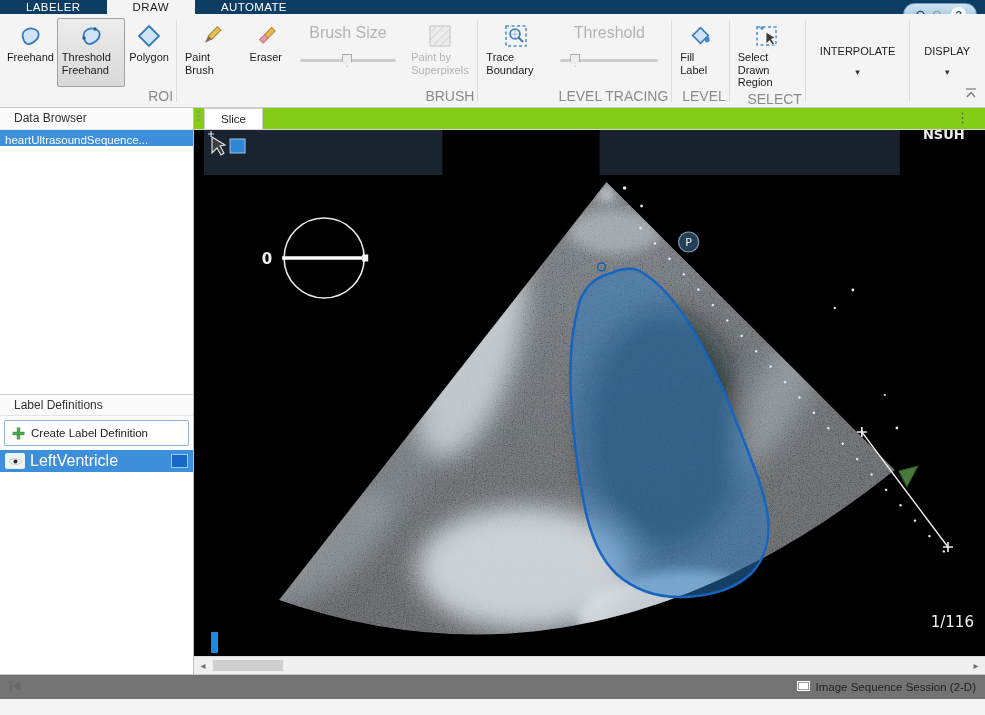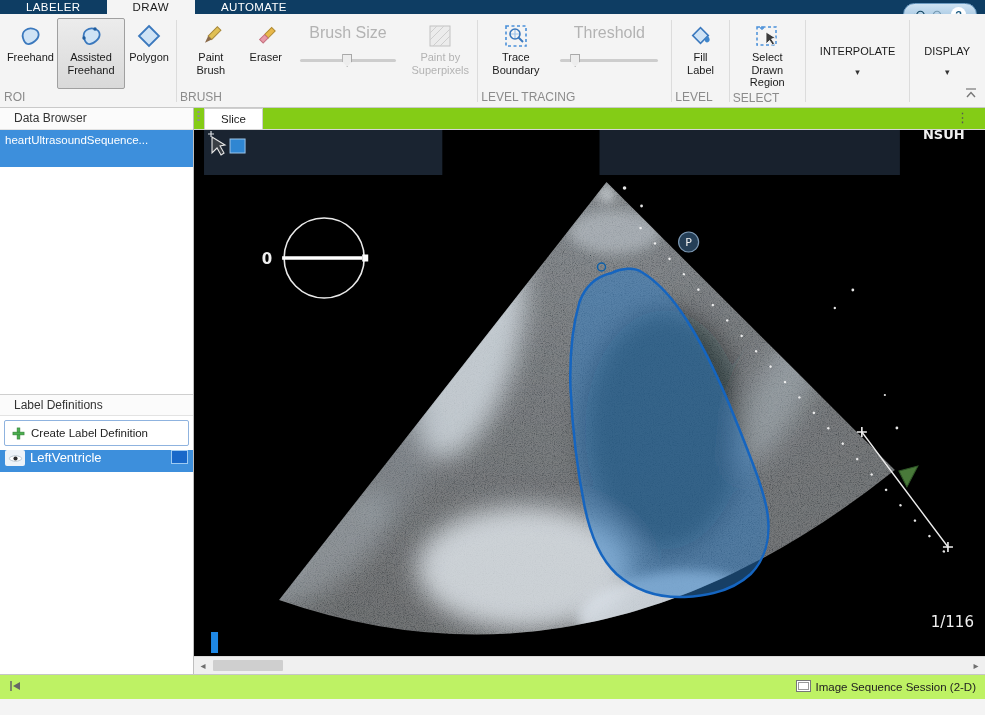--- a/index.html
+++ b/index.html
@@ -13,67 +13,67 @@
   .tab.active{background:#f4f4f4;color:#1a1a1a}
   .qat{position:absolute;right:8px;top:3px;height:23px;border-radius:12px;background:linear-gradient(#cfe3f2,#93bbdc);border:1px solid #6d9cc2;display:flex;align-items:center;gap:7px;padding:0 10px}
   .qbtn{font-size:14px;color:#10435f;line-height:1}
   .qbtn.dim{opacity:.4}
   .qhelp{width:15px;height:15px;border-radius:50%;background:#fff;color:#14567f;font-weight:bold;font-size:11px;display:flex;align-items:center;justify-content:center}
 
   
   .ribbon{display:flex;align-items:stretch;height:94px;background:#f4f4f4;border-bottom:1px solid #c9c9c9;padding:1px 4px 0;position:relative}
   .rgroup{display:flex;flex-direction:column}
   .rbtns{display:flex;align-items:stretch;flex:1;padding-top:3px}
-  .rlabel{font-size:12px;color:#8b8b8b;text-align:left;padding:1px 0 3px}
+  .rlabel{font-size:14px;color:#8b8b8b;text-align:right;padding:1px 0 3px}
   .rsep{width:1px;background:#dcdcdc;margin:5px 3px}
   .bigbtn{display:flex;flex-direction:column;align-items:center;gap:2px;padding:4px 4px 0;min-width:48px;border:1px solid transparent;border-radius:2px;cursor:pointer}
-  .blabel{font-size:11px;line-height:12.5px;text-align:center;color:#1a1a1a;max-width:64px}
+  .blabel{font-size:11px;line-height:12.5px;text-align:left;color:#1a1a1a;max-width:64px}
   .bigbtn.selected{background:linear-gradient(#ececec,#d9d9d9);border-color:#a0a0a0}
   .bigbtn.disabled{cursor:default}
   .bigbtn.disabled .blabel{color:#b3b3b3}
   .icon26{width:26px;height:26px;flex:none}
   .sliderbox{display:flex;flex-direction:column;align-items:center;padding:6px 10px 0;width:126px}
   .slabel{font-size:16px;color:#b3b3b3}
   .strack{position:relative;width:100%;height:3px;background:#cdcdcd;border-radius:1.5px;margin-top:17px}
   .sthumb{position:absolute;top:-5px;width:10px;height:13px;background:#ededed;border:1px solid #a8a8a8;clip-path:polygon(0 0,100% 0,100% 55%,50% 100%,0 55%)}
   .ddgroup{display:flex;flex-direction:column;align-items:center;justify-content:center;gap:11px;padding:0 11px;font-size:11px;color:#1a1a1a;cursor:pointer}
   .ddcaret{font-size:9px;color:#333;line-height:1}
   .collapse-btn{position:absolute;right:5px;bottom:7px;width:18px;height:15px;display:flex;align-items:center;justify-content:center;cursor:pointer}
 
   
   .main{display:flex;height:566px}
   .sidebar{width:194px;background:#fff;border-right:1px solid #bfbfbf;display:flex;flex-direction:column}
   .panel-header{height:22px;line-height:21px;padding:0 14px;font-size:12px;color:#333;background:#fbfbfb;border-bottom:1px solid #e3e3e3}
   .ld-header{border-top:1px solid #cfcfcf}
   .db-list{height:264px;overflow:hidden}
-  .db-item{height:37px;line-height:20px;padding:0 5px;font-size:11.5px;color:#222;white-space:nowrap;overflow:hidden;text-overflow:ellipsis;cursor:pointer}
+  .db-item{height:16px;line-height:20px;padding:0 5px;font-size:11.5px;color:#222;white-space:nowrap;overflow:hidden;text-overflow:ellipsis;cursor:pointer}
   .db-item.selected{background:#3d8fdc;color:#fff}
   .create-btn{margin:4px;height:26px;display:flex;align-items:center;gap:6px;padding:0 7px;border:1px solid #8fb3df;border-radius:2px;background:#fff;font-size:11.5px;color:#222;cursor:pointer;width:calc(100% - 8px)}
-  .label-row{height:22px;display:flex;gap:5px;padding:0 5px;background:#3d8fdc;color:#fff;font-size:13px;cursor:pointer}
+  .label-row{height:22px;display:flex;align-items:center;gap:5px;padding:0 5px;background:#3d8fdc;color:#fff;font-size:16px;cursor:pointer}
   .eye-chip{width:20px;height:16px;background:#eef3f8;border-radius:2px;display:flex;align-items:center;justify-content:center;flex:none;cursor:pointer}
   .color-chip{width:17px;height:14px;margin-left:auto;border:1px solid #9ecbf2;flex:none}
   .sidebar-fill{flex:1;background:#fff}
 
   .content{flex:1;display:flex;flex-direction:column;min-width:0}
   .figtabs{height:22px;background:#84cc16;border-bottom:1px solid #d6d6d6;display:flex;align-items:flex-end;position:relative}
   .grip{width:3px;height:13px;margin:0 4px 4px 3px;background-image:radial-gradient(circle,#8f8f8f 1px,transparent 1.3px);background-size:3px 4px}
   .fig-tab{height:21px;line-height:20px;padding:0 16px;background:#fff;border:1px solid #cfcfcf;border-bottom:none;font-size:11.5px;color:#222;cursor:pointer}
   .fig-menu{position:absolute;right:16px;top:2px;color:#555;font-size:13px;cursor:pointer}
   .viewport{flex:1;position:relative;background:#000;overflow:hidden}
   .viewport svg{position:absolute;inset:0;width:100%;height:100%}
   .ustext{font-family:"DejaVu Sans",sans-serif;fill:#f0f0f0;font-size:11px}
   .ustext.big{font-size:15px}
   .ustext.gv{font-size:15px;font-weight:bold}
   .ustext.corner{font-size:13px;font-weight:bold}
   .hscroll{height:18px;background:#f0f0f0;border-top:1px solid #dadada;display:flex;align-items:center}
   .hs-btn{width:18px;text-align:center;color:#6f6f6f;font-size:10px;line-height:17px;cursor:pointer}
   .hs-track{flex:1;height:100%;position:relative}
   .hs-thumb{position:absolute;left:1px;top:3px;width:70px;height:11px;background:#cfcfcf;border-radius:1px;cursor:pointer}
 
-  .statusbar{height:25px;background:#bef264;border-top:1px solid #c6c6c6;display:flex;align-items:center;padding:0 9px;font-size:11.5px;color:#222}
+  .statusbar{height:25px;background:#737373;border-top:1px solid #c6c6c6;display:flex;align-items:center;padding:0 9px;font-size:11.5px;color:#222}
   .sb-right{margin-left:auto;display:flex;align-items:center;gap:5px}
 </style>
 </head>
 <body>
 
 <div class="app">
 
   <div class="tabstrip">
     <div class="tab">LABELER</div>
     <div class="tab active">DRAW</div>
@@ -94,21 +94,21 @@
               <path d="M6,15 C4,8 11,4 17,6 C23,8 23,14 18,18 C12,23 8,22 6,15 Z" fill="#cfe3f5" stroke="#3a78bd" stroke-width="1.8"></path>
             </svg>
           <span class="blabel">Freehand</span>
         </div>
         <div class="bigbtn selected">
           <svg class="icon26" viewBox="0 0 26 26">
               <path d="M6,15 C4,8 11,4 17,6 C23,8 23,14 18,18 C12,23 8,22 6,15 Z" fill="#cfe3f5" stroke="#3a78bd" stroke-width="1.8"></path>
               <circle cx="6" cy="15" r="1.7" fill="#1f5d9e"></circle>
               <circle cx="17" cy="6" r="1.7" fill="#1f5d9e"></circle>
             </svg>
-          <span class="blabel">Assisted Freehand</span>
+          <span class="blabel">Threshold Freehand</span>
         </div>
         <div class="bigbtn">
           <svg class="icon26" viewBox="0 0 26 26">
               <path d="M13,3 L23,13 L13,23 L3,13 Z" fill="#cfe3f5" stroke="#3a78bd" stroke-width="1.8"></path>
             </svg>
           <span class="blabel">Polygon</span>
         </div>
       </div>
       <div class="rlabel">ROI</div>
     </div>

